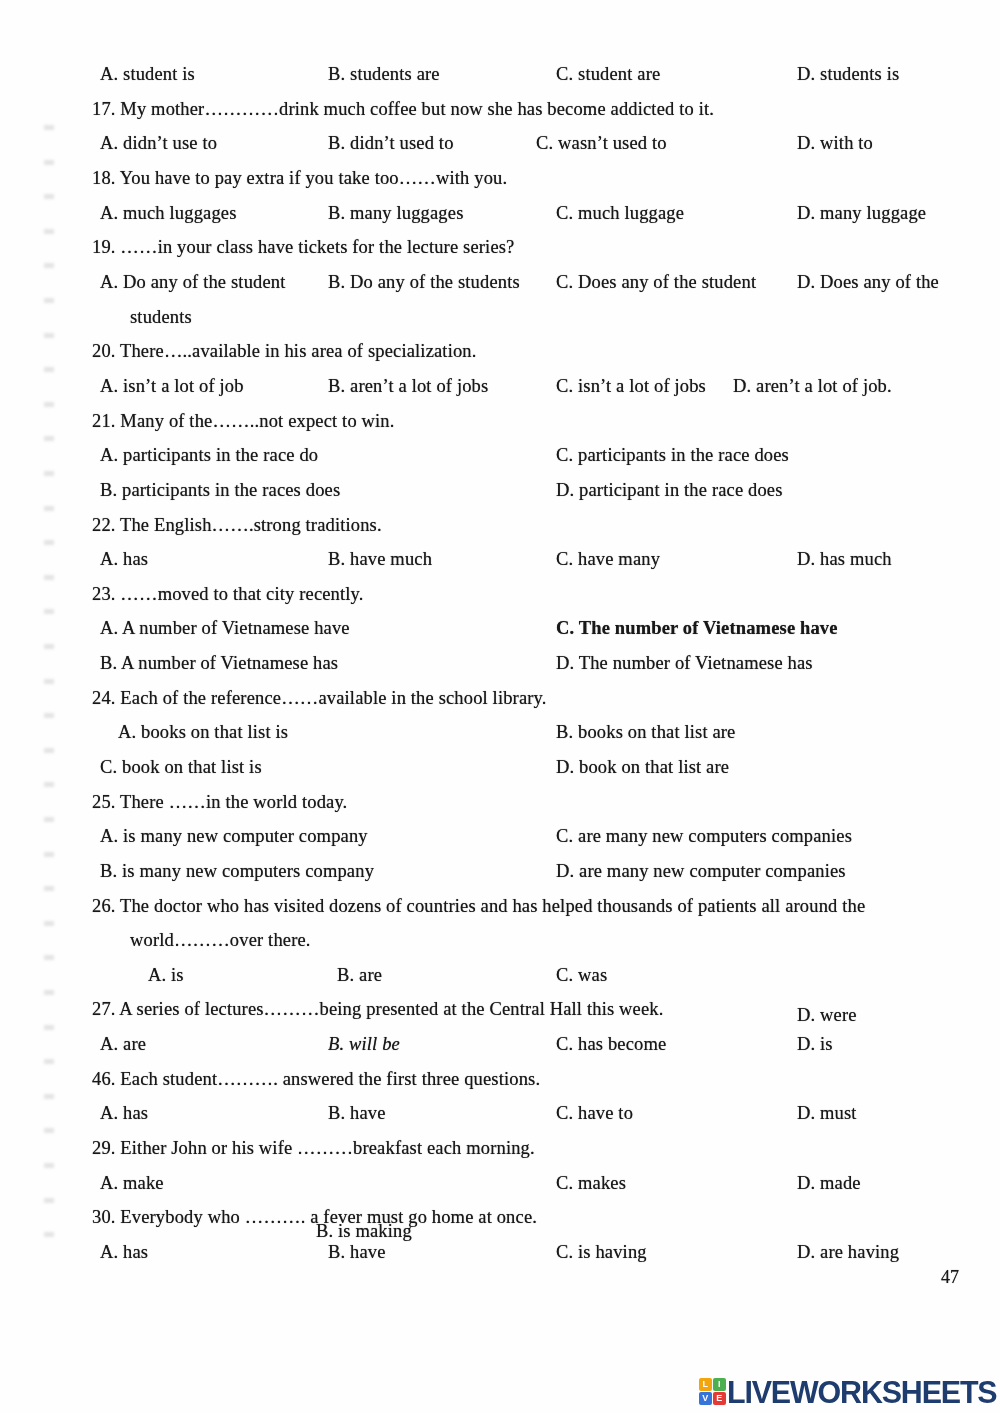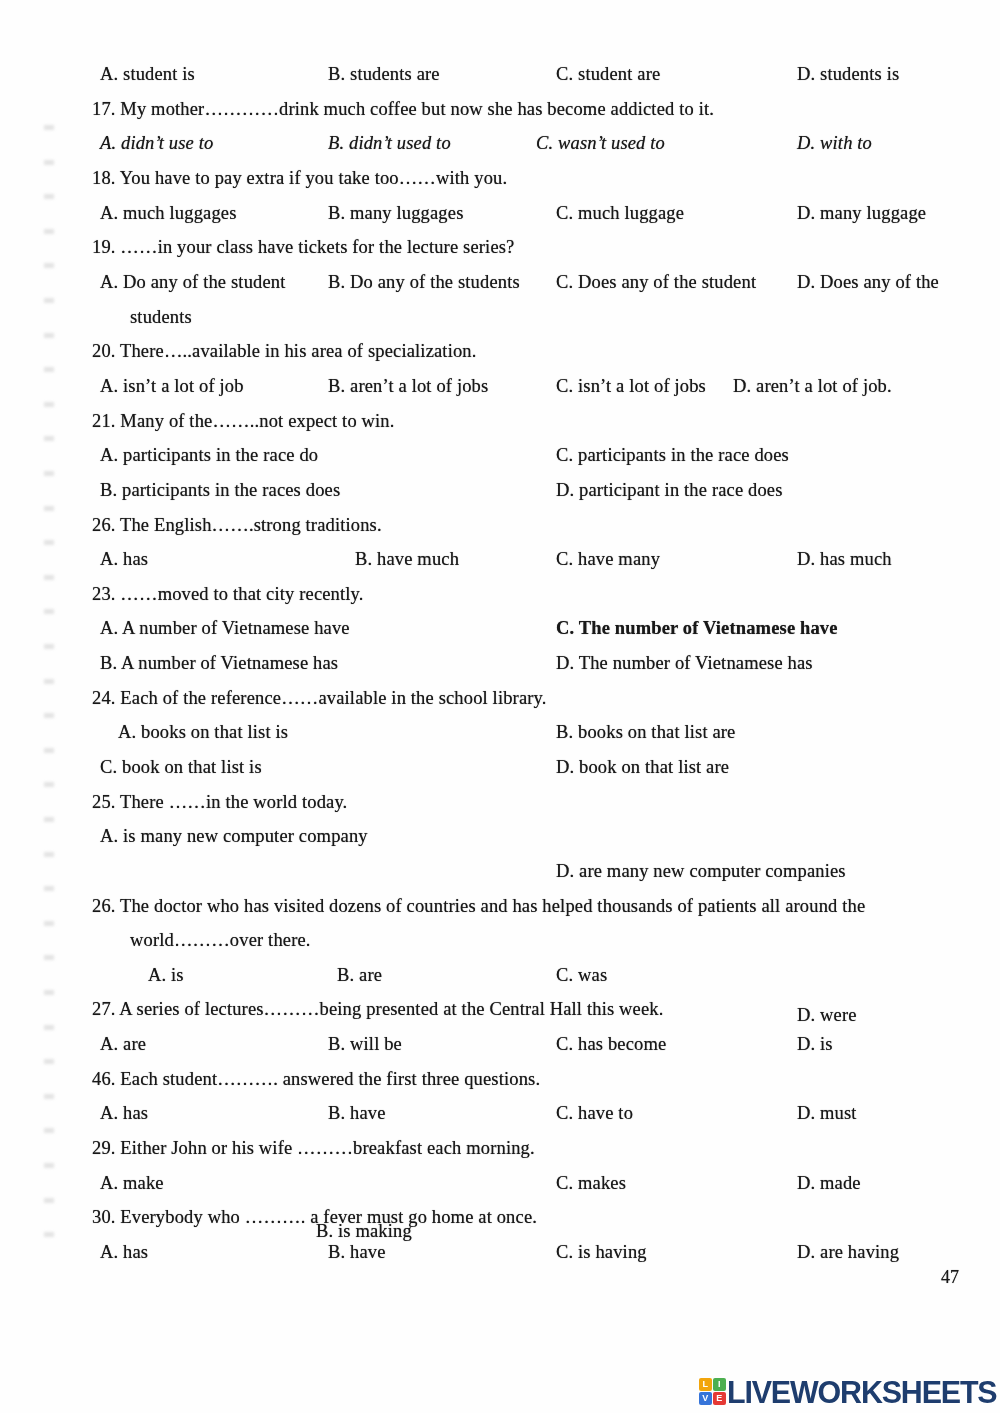--- a/index.html
+++ b/index.html
@@ -100,21 +100,21 @@
   <div id="content">
       <div class="line" style="top: 64px;">
         <span class="seg" style="left: 100px;">A. student is</span>
         <span class="seg" style="left: 328px;">B. students are</span>
         <span class="seg" style="left: 556px;">C. student are</span>
         <span class="seg" style="left: 797px;">D. students is</span>
       </div>
       <div class="line" style="top: 99px;">
         <span class="seg" style="left: 92px;">17. My mother…………drink much coffee but now she has become addicted to it.</span>
       </div>
-      <div class="line" style="top: 133px; font-style: italic;">
+      <div class="line" style="top: 133px;">
         <span class="seg" style="left: 100px;">A. didn’t use to</span>
         <span class="seg" style="left: 328px;">B. didn’t used to</span>
         <span class="seg" style="left: 536px;">C. wasn’t used to</span>
         <span class="seg" style="left: 797px;">D. with to</span>
       </div>
       <div class="line" style="top: 168px;">
         <span class="seg" style="left: 92px;">18. You have to pay extra if you take too……with you.</span>
       </div>
       <div class="line" style="top: 203px;">
         <span class="seg" style="left: 100px;">A. much luggages</span>
@@ -148,25 +148,25 @@
       </div>
       <div class="line" style="top: 445px;">
         <span class="seg" style="left: 100px;">A. participants in the race do</span>
         <span class="seg" style="left: 556px;">C. participants in the race does</span>
       </div>
       <div class="line" style="top: 480px;">
         <span class="seg" style="left: 100px;">B. participants in the races does</span>
         <span class="seg" style="left: 556px;">D. participant in the race does</span>
       </div>
       <div class="line" style="top: 515px;">
-        <span class="seg" style="left: 92px;">26. The English…….strong traditions.</span>
+        <span class="seg" style="left: 92px;">22. The English…….strong traditions.</span>
       </div>
       <div class="line" style="top: 549px;">
         <span class="seg" style="left: 100px;">A. has</span>
-        <span class="seg" style="left: 328px; margin-left: 27px;">B. have much</span>
+        <span class="seg" style="left: 328px;">B. have much</span>
         <span class="seg" style="left: 556px;">C. have many</span>
         <span class="seg" style="left: 797px;">D. has much</span>
       </div>
       <div class="line" style="top: 584px;">
         <span class="seg" style="left: 92px;">23. ……moved to that city recently.</span>
       </div>
       <div class="line" style="top: 618px;">
         <span class="seg" style="left: 100px;">A. A number of Vietnamese have</span>
         <span class="seg" style="left: 556px; font-weight: bold;">C. The number of Vietnamese have</span>
       </div>
@@ -183,42 +183,44 @@
       </div>
       <div class="line" style="top: 757px;">
         <span class="seg" style="left: 100px;">C. book on that list is</span>
         <span class="seg" style="left: 556px;">D. book on that list are</span>
       </div>
       <div class="line" style="top: 792px;">
         <span class="seg" style="left: 92px;">25. There ……in the world today.</span>
       </div>
       <div class="line" style="top: 826px;">
         <span class="seg" style="left: 100px;">A. is many new computer company</span>
+        <span class="seg" style="left: 556px;">C. are many new computers companies</span>
       </div>
       <div class="line" style="top: 861px;">
+        <span class="seg" style="left: 100px;">B. is many new computers company</span>
         <span class="seg" style="left: 556px;">D. are many new computer companies</span>
       </div>
       <div class="line" style="top: 896px;">
         <span class="seg" style="left: 92px;">26. The doctor who has visited dozens of countries and has helped thousands of patients all around the</span>
       </div>
       <div class="line" style="top: 930px;">
         <span class="seg" style="left: 130px;">world………over there.</span>
       </div>
       <div class="line" style="top: 965px;">
         <span class="seg" style="left: 148px;">A. is</span>
         <span class="seg" style="left: 337px;">B. are</span>
         <span class="seg" style="left: 556px;">C. was</span>
         <span class="seg" style="left: 797px; margin-top: 40px;">D. were</span>
       </div>
       <div class="line" style="top: 999px;">
         <span class="seg" style="left: 92px;">27. A series of lectures………being presented at the Central Hall this week.</span>
       </div>
       <div class="line" style="top: 1034px;">
         <span class="seg" style="left: 100px;">A. are</span>
-        <span class="seg" style="left: 328px;">B. will be</span>
+        <span class="seg" style="left: 328px; font-style: italic;">B. will be</span>
         <span class="seg" style="left: 556px;">C. has become</span>
         <span class="seg" style="left: 797px;">D. is</span>
       </div>
       <div class="line" style="top: 1069px;">
         <span class="seg" style="left: 92px;">46. Each student………. answered the first three questions.</span>
       </div>
       <div class="line" style="top: 1103px;">
         <span class="seg" style="left: 100px;">A. has</span>
         <span class="seg" style="left: 328px;">B. have</span>
         <span class="seg" style="left: 556px;">C. have to</span>

